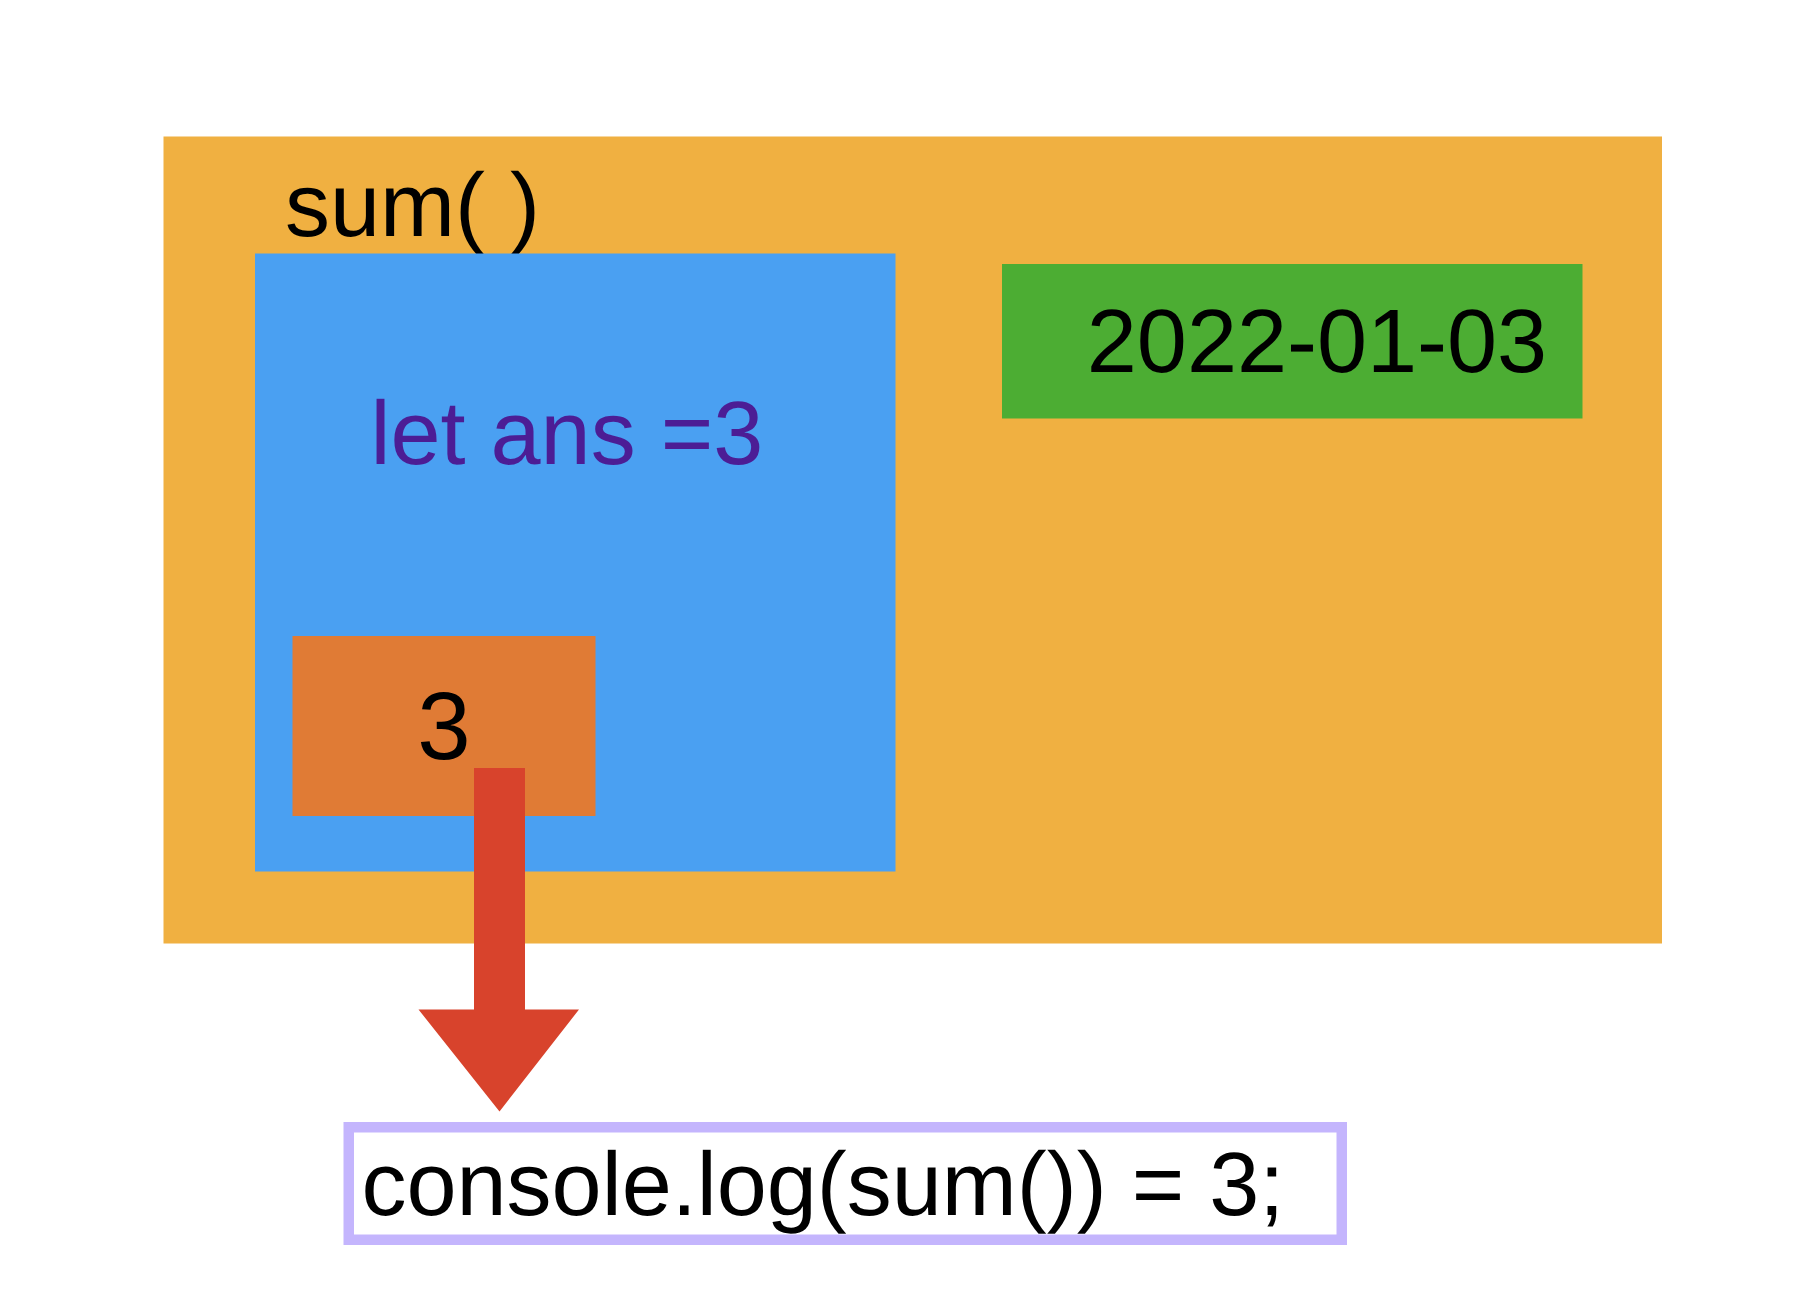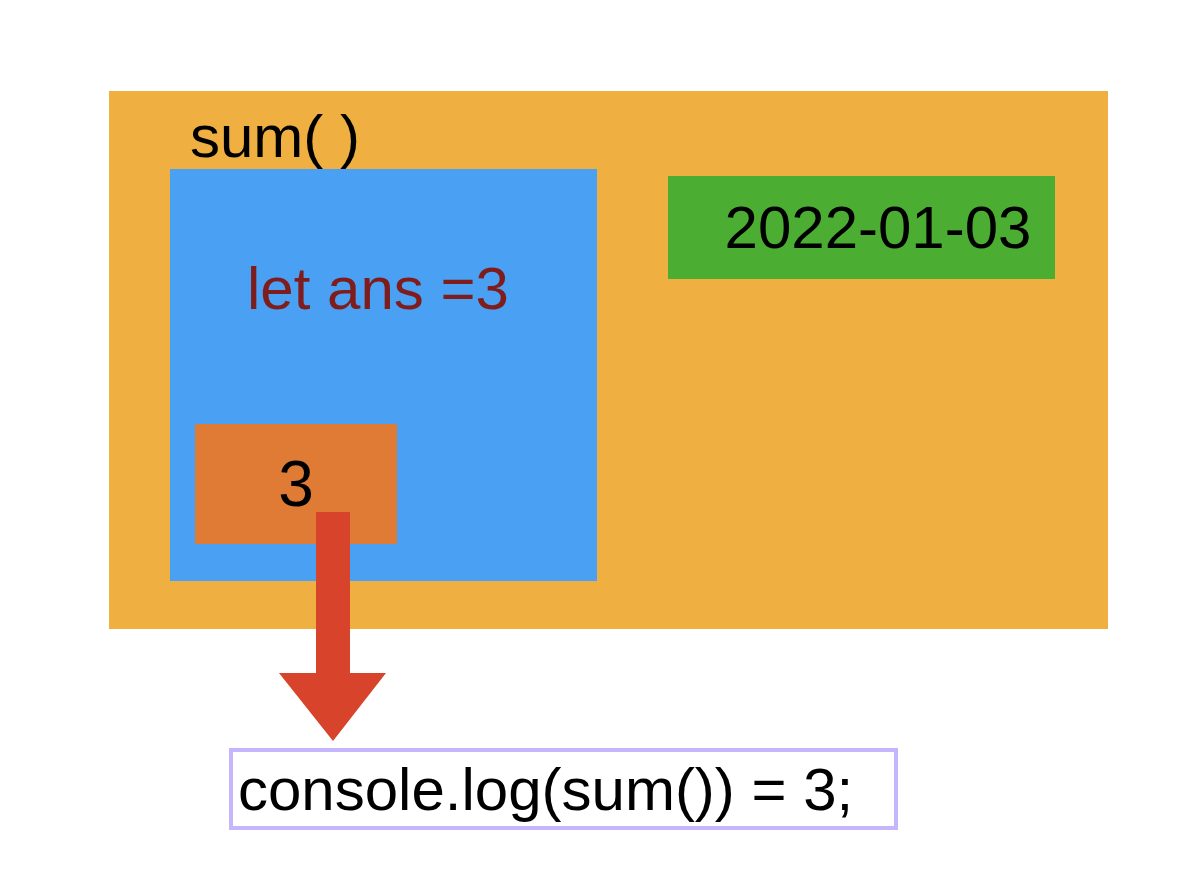--- a/index.html
+++ b/index.html
@@ -37,21 +37,21 @@
     left: 170px; top: 169px;
     width: 427px; height: 412px;
     background: #4AA0F2;
   }
 
   
   .declaration-label {
     left: 247px; top: 256px;
     font-size: 60px;
     line-height: 66px;
-    color: #7f1d1d;
+    color: #4c1d95;
     white-space: pre;
   }
 
   
   .value-box {
     left: 195px; top: 424px;
     width: 202px; height: 120px;
     background: #E07B35;
     display: flex; align-items: center; justify-content: center;
     font-size: 64px;
@@ -74,21 +74,21 @@
     position: absolute;
     left: 278px; top: 512px;
     width: 110px; height: 230px;
   }
 
   
   .console-box {
     left: 229px; top: 748px;
     width: 669px; height: 82px;
     background: #FFFFFF;
-    border: 4px solid #c4b5fd;
+    border: 7px solid #c4b5fd;
     display: flex; align-items: center;
     padding-left: 5px;
     font-size: 60px;
     color: #000000;
     white-space: pre;
   }
 </style>
 </head>
 <body>
 

